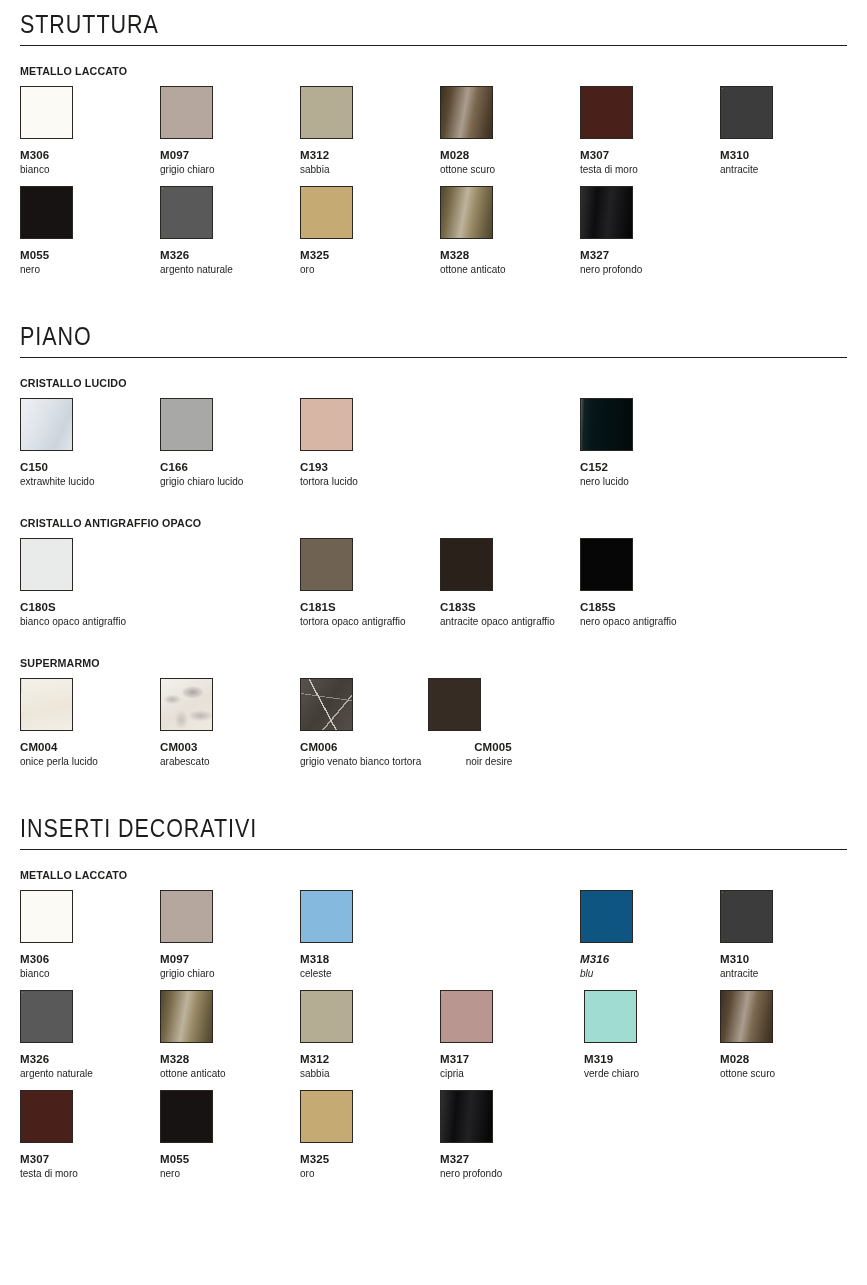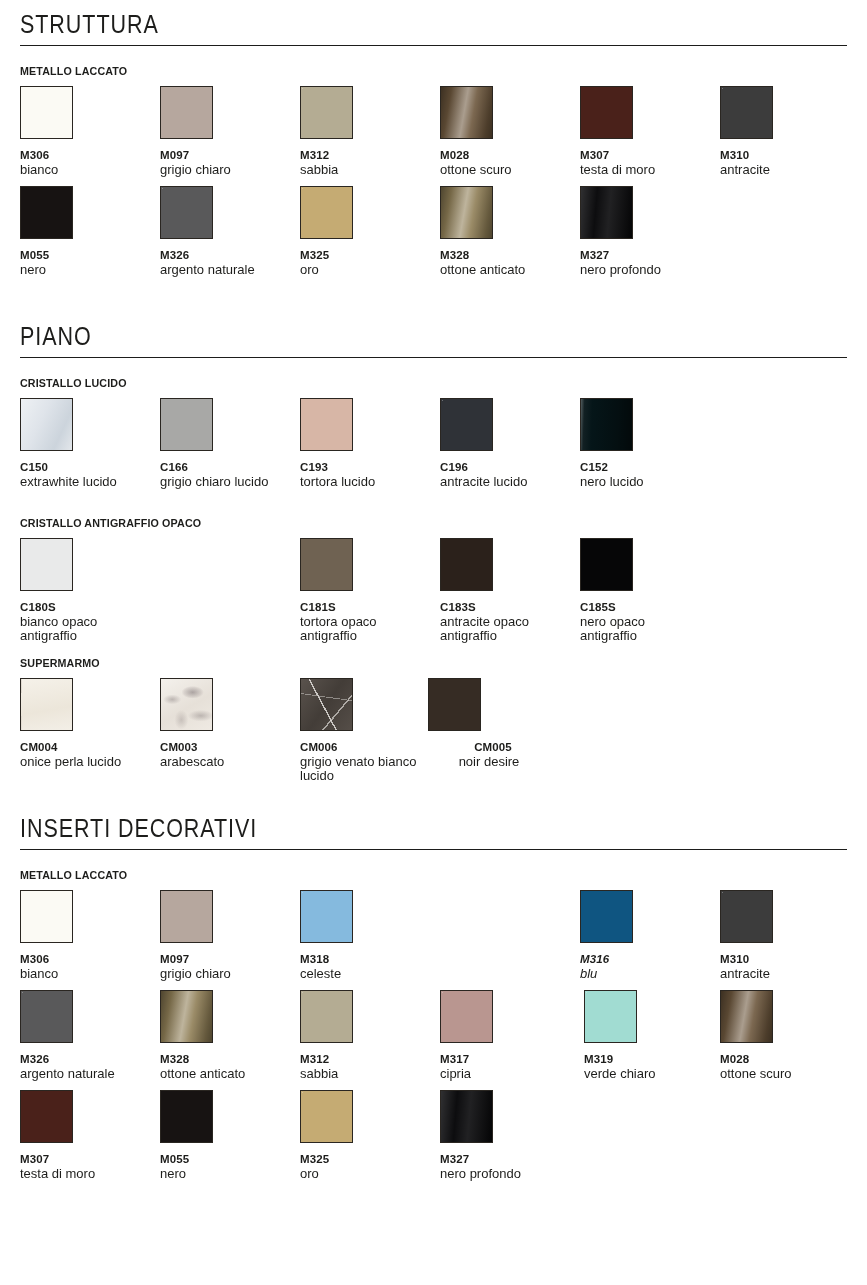--- a/index.html
+++ b/index.html
@@ -82,21 +82,21 @@
   }
   .swatch-code {
     font-size: 11.5px;
     font-weight: bold;
     color: #1d1d1b;
     margin-top: 10px;
     line-height: 13px;
     letter-spacing: 0.1px;
   }
   .swatch-name {
-    font-size: 13px;
+    font-size: 10px;
     font-weight: normal;
     color: #1d1d1b;
     line-height: 13.5px;
     margin-top: 1px;
     max-width: 122px;
   }
 
   .spacer-section { height: 26px; }
 </style>
 </head>
@@ -185,25 +185,20 @@
             <div class="swatch-cell" style="left: 140px;">
               <div class="swatch-chip" style="background-color:#a8a8a6;background-image:none;"></div>
               <div class="swatch-code">C166</div>
               <div class="swatch-name">grigio chiaro lucido</div>
             </div>
             <div class="swatch-cell" style="left: 280px;">
               <div class="swatch-chip" style="background-color:#d7b6a6;background-image:none;"></div>
               <div class="swatch-code">C193</div>
               <div class="swatch-name">tortora lucido</div>
             </div>
-            <div class="swatch-cell" style="left: 420px;">
-              <div class="swatch-chip" style="background-color:#2f3237;background-image:radial-gradient(rgba(255,255,255,.30) .6px, transparent .7px),radial-gradient(rgba(0,0,0,.28) .6px, transparent .7px),radial-gradient(rgba(255,255,255,.16) .5px, transparent .6px);background-size:3px 3px,4px 4px,2px 2px;background-position:0 0,1px 2px,2px 1px;"></div>
-              <div class="swatch-code">C196</div>
-              <div class="swatch-name">antracite lucido</div>
-            </div>
             <div class="swatch-cell" style="left: 560px;">
               <div class="swatch-chip" style="background-color:#051417;background-image:linear-gradient(92deg,rgba(255,255,255,.30) 0%,rgba(255,255,255,.05) 7%,rgba(6,28,32,.2) 22%,rgba(0,0,0,.25) 70%,rgba(0,0,0,.55) 100%);"></div>
               <div class="swatch-code">C152</div>
               <div class="swatch-name">nero lucido</div>
             </div>
           </div>
         </div>
         <div class="group">
           <div class="group-title">CRISTALLO ANTIGRAFFIO OPACO</div>
           <div class="swatch-row">
@@ -238,21 +233,21 @@
               <div class="swatch-name">onice perla lucido</div>
             </div>
             <div class="swatch-cell" style="left: 140px;">
               <div class="swatch-chip" style="background-color:#e9e4de;background-image:radial-gradient(ellipse 16px 9px at 62% 26%,rgba(120,110,112,.55) 0%,rgba(150,140,140,.2) 55%,transparent 70%),radial-gradient(ellipse 13px 7px at 22% 40%,rgba(130,120,120,.45) 0%,transparent 70%),radial-gradient(ellipse 18px 8px at 78% 72%,rgba(120,110,110,.40) 0%,transparent 72%),radial-gradient(ellipse 10px 14px at 40% 80%,rgba(140,130,128,.35) 0%,transparent 70%),linear-gradient(150deg,#f4f1ec 0%,#e6e0d8 55%,#efeae3 100%);"></div>
               <div class="swatch-code">CM003</div>
               <div class="swatch-name">arabescato</div>
             </div>
             <div class="swatch-cell" style="left: 280px;">
               <div class="swatch-chip" style="background-color:#4a443f;background-image:linear-gradient(62deg,transparent 0 44%,rgba(225,222,218,.85) 44% 46%,transparent 46% 100%),linear-gradient(-50deg,transparent 0 30%,rgba(215,212,208,.7) 30% 32%,transparent 32% 100%),linear-gradient(8deg,transparent 0 62%,rgba(205,202,198,.55) 62% 63.5%,transparent 63.5% 100%),linear-gradient(125deg,#5a534d 0%,#433d38 50%,#554e48 100%);"></div>
               <div class="swatch-code">CM006</div>
-              <div class="swatch-name">grigio venato bianco lucido</div>
+              <div class="swatch-name">grigio venato bianco tortora</div>
             </div>
             <div class="swatch-cell" style="left: 408px; text-align: center;">
               <div class="swatch-chip" style="background-color:#362c24;background-image:linear-gradient(72deg,transparent 0 26%,rgba(196,160,110,.75) 26% 27.2%,transparent 27.2% 100%),linear-gradient(72deg,transparent 0 48%,rgba(186,150,102,.62) 48% 49%,transparent 49% 100%),linear-gradient(72deg,transparent 0 67%,rgba(200,168,118,.70) 67% 68.2%,transparent 68.2% 100%),linear-gradient(72deg,transparent 0 84%,rgba(178,144,100,.5) 84% 85%,transparent 85% 100%),linear-gradient(160deg,#413customs 0%,#2e2620 100%),linear-gradient(160deg,#3c332b 0%,#2a231d 100%);"></div>
               <div class="swatch-code">CM005</div>
               <div class="swatch-name">noir desire</div>
             </div>
           </div>
         </div>
       </div>
       <div class="spacer-section"></div>

